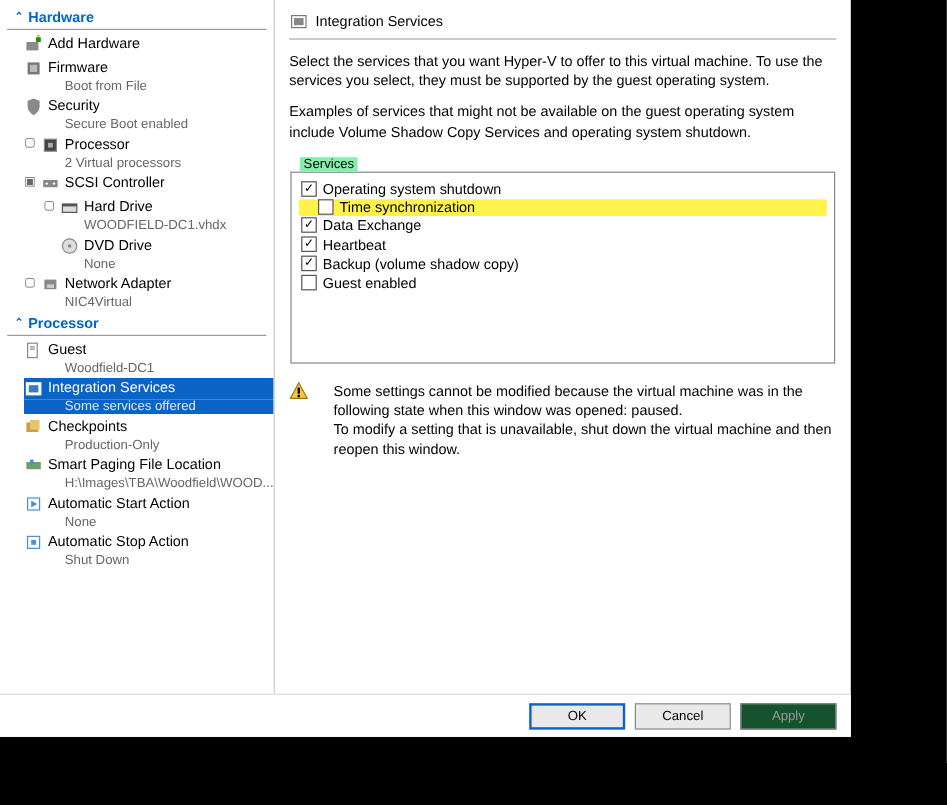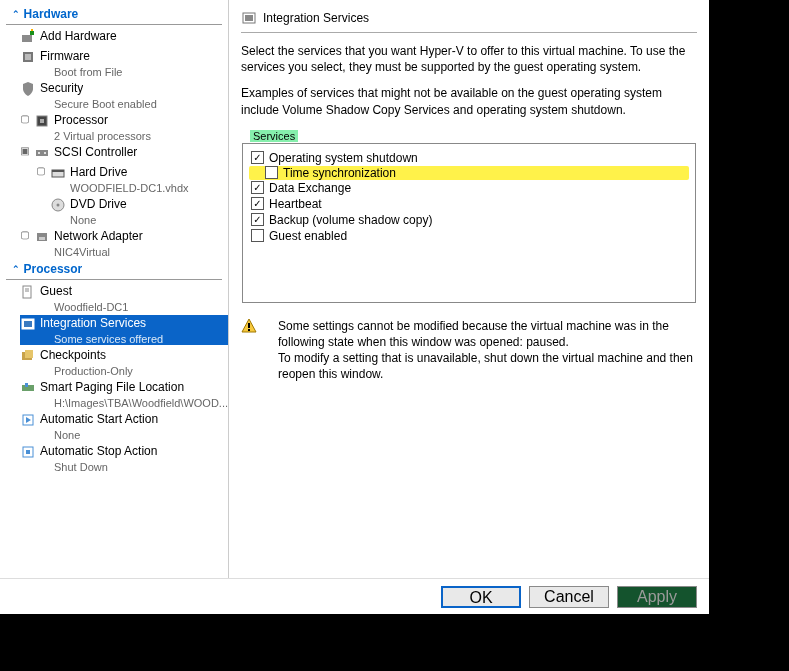--- a/index.html
+++ b/index.html
@@ -156,21 +156,21 @@
     padding: 0 12px;
     border-top:1px solid #ddd;
     background:#fff;
   }
   .btn {
     min-width:80px;
     height:22px;
     border:1px solid #8a8a8a;
     background:#e9e9e9;
     font-family:inherit;
-    font-size:16px;
+    font-size:11px;
     cursor:pointer;
   }
   .btn.default { border:2px solid #0a64c8; }
   .btn.disabled { color:#9b9b9b; background:#14532d; cursor:default; }
   
   svg { display:block; }
 </style>
 </head>
 <body>
 

